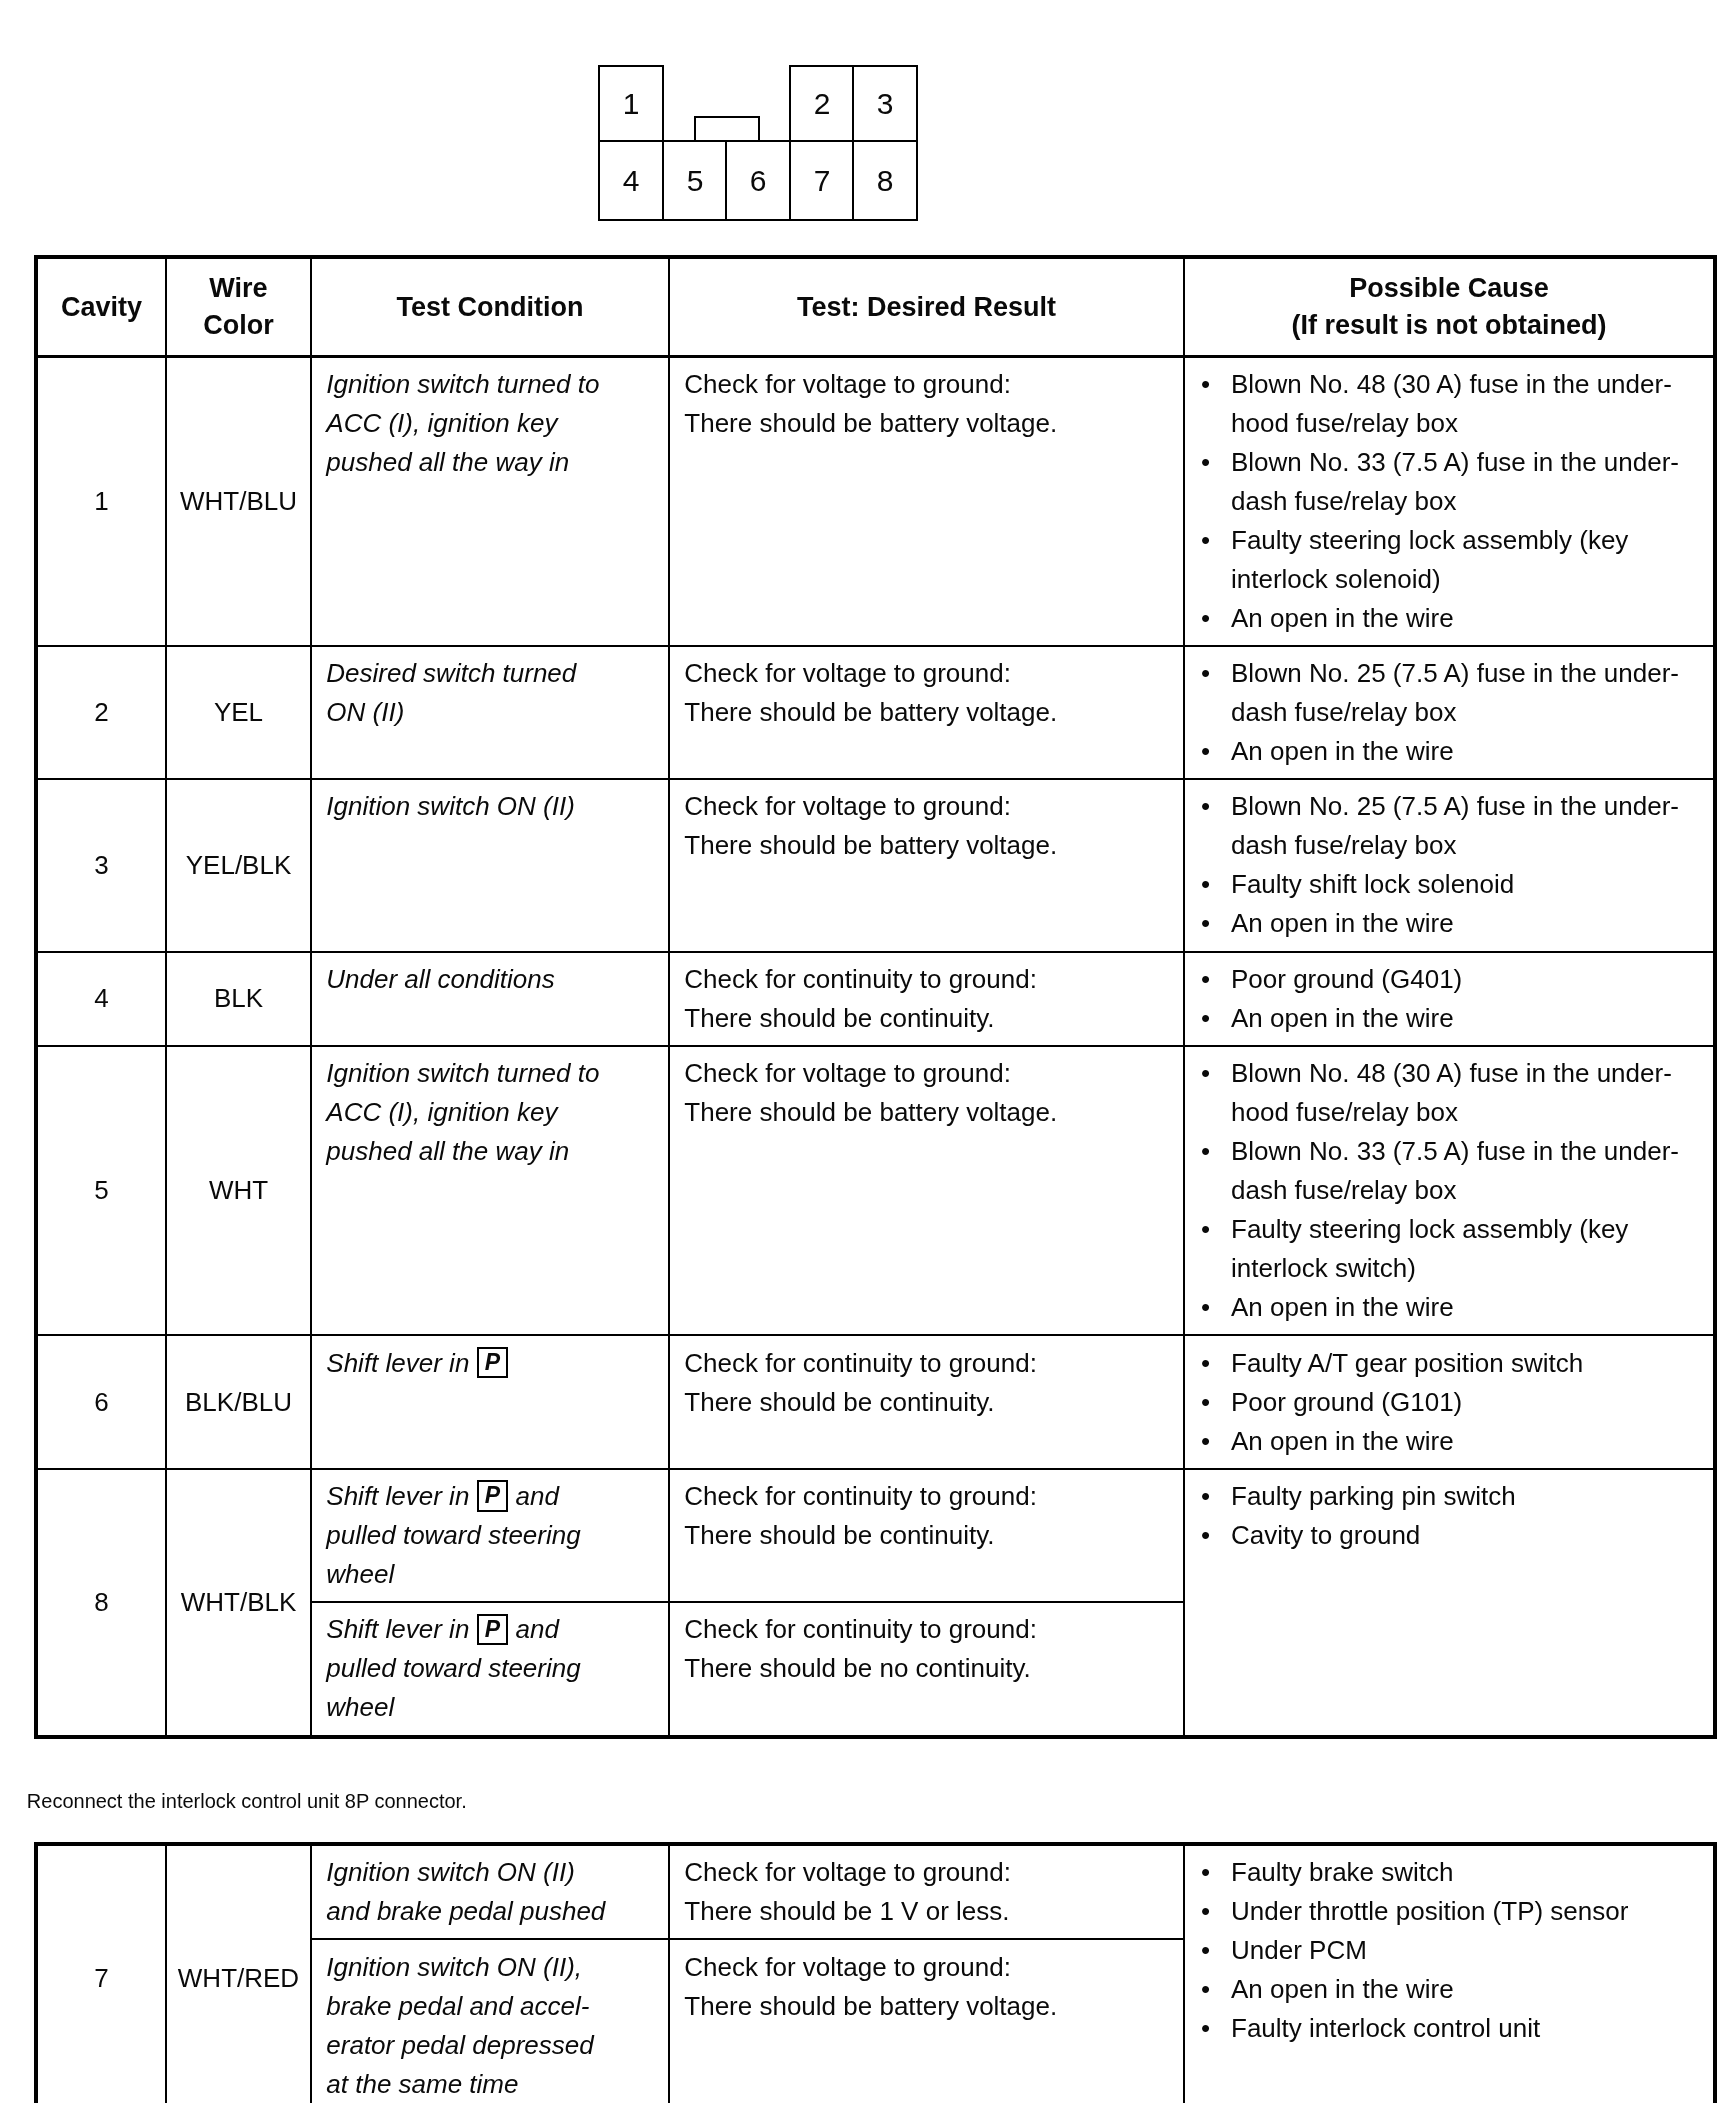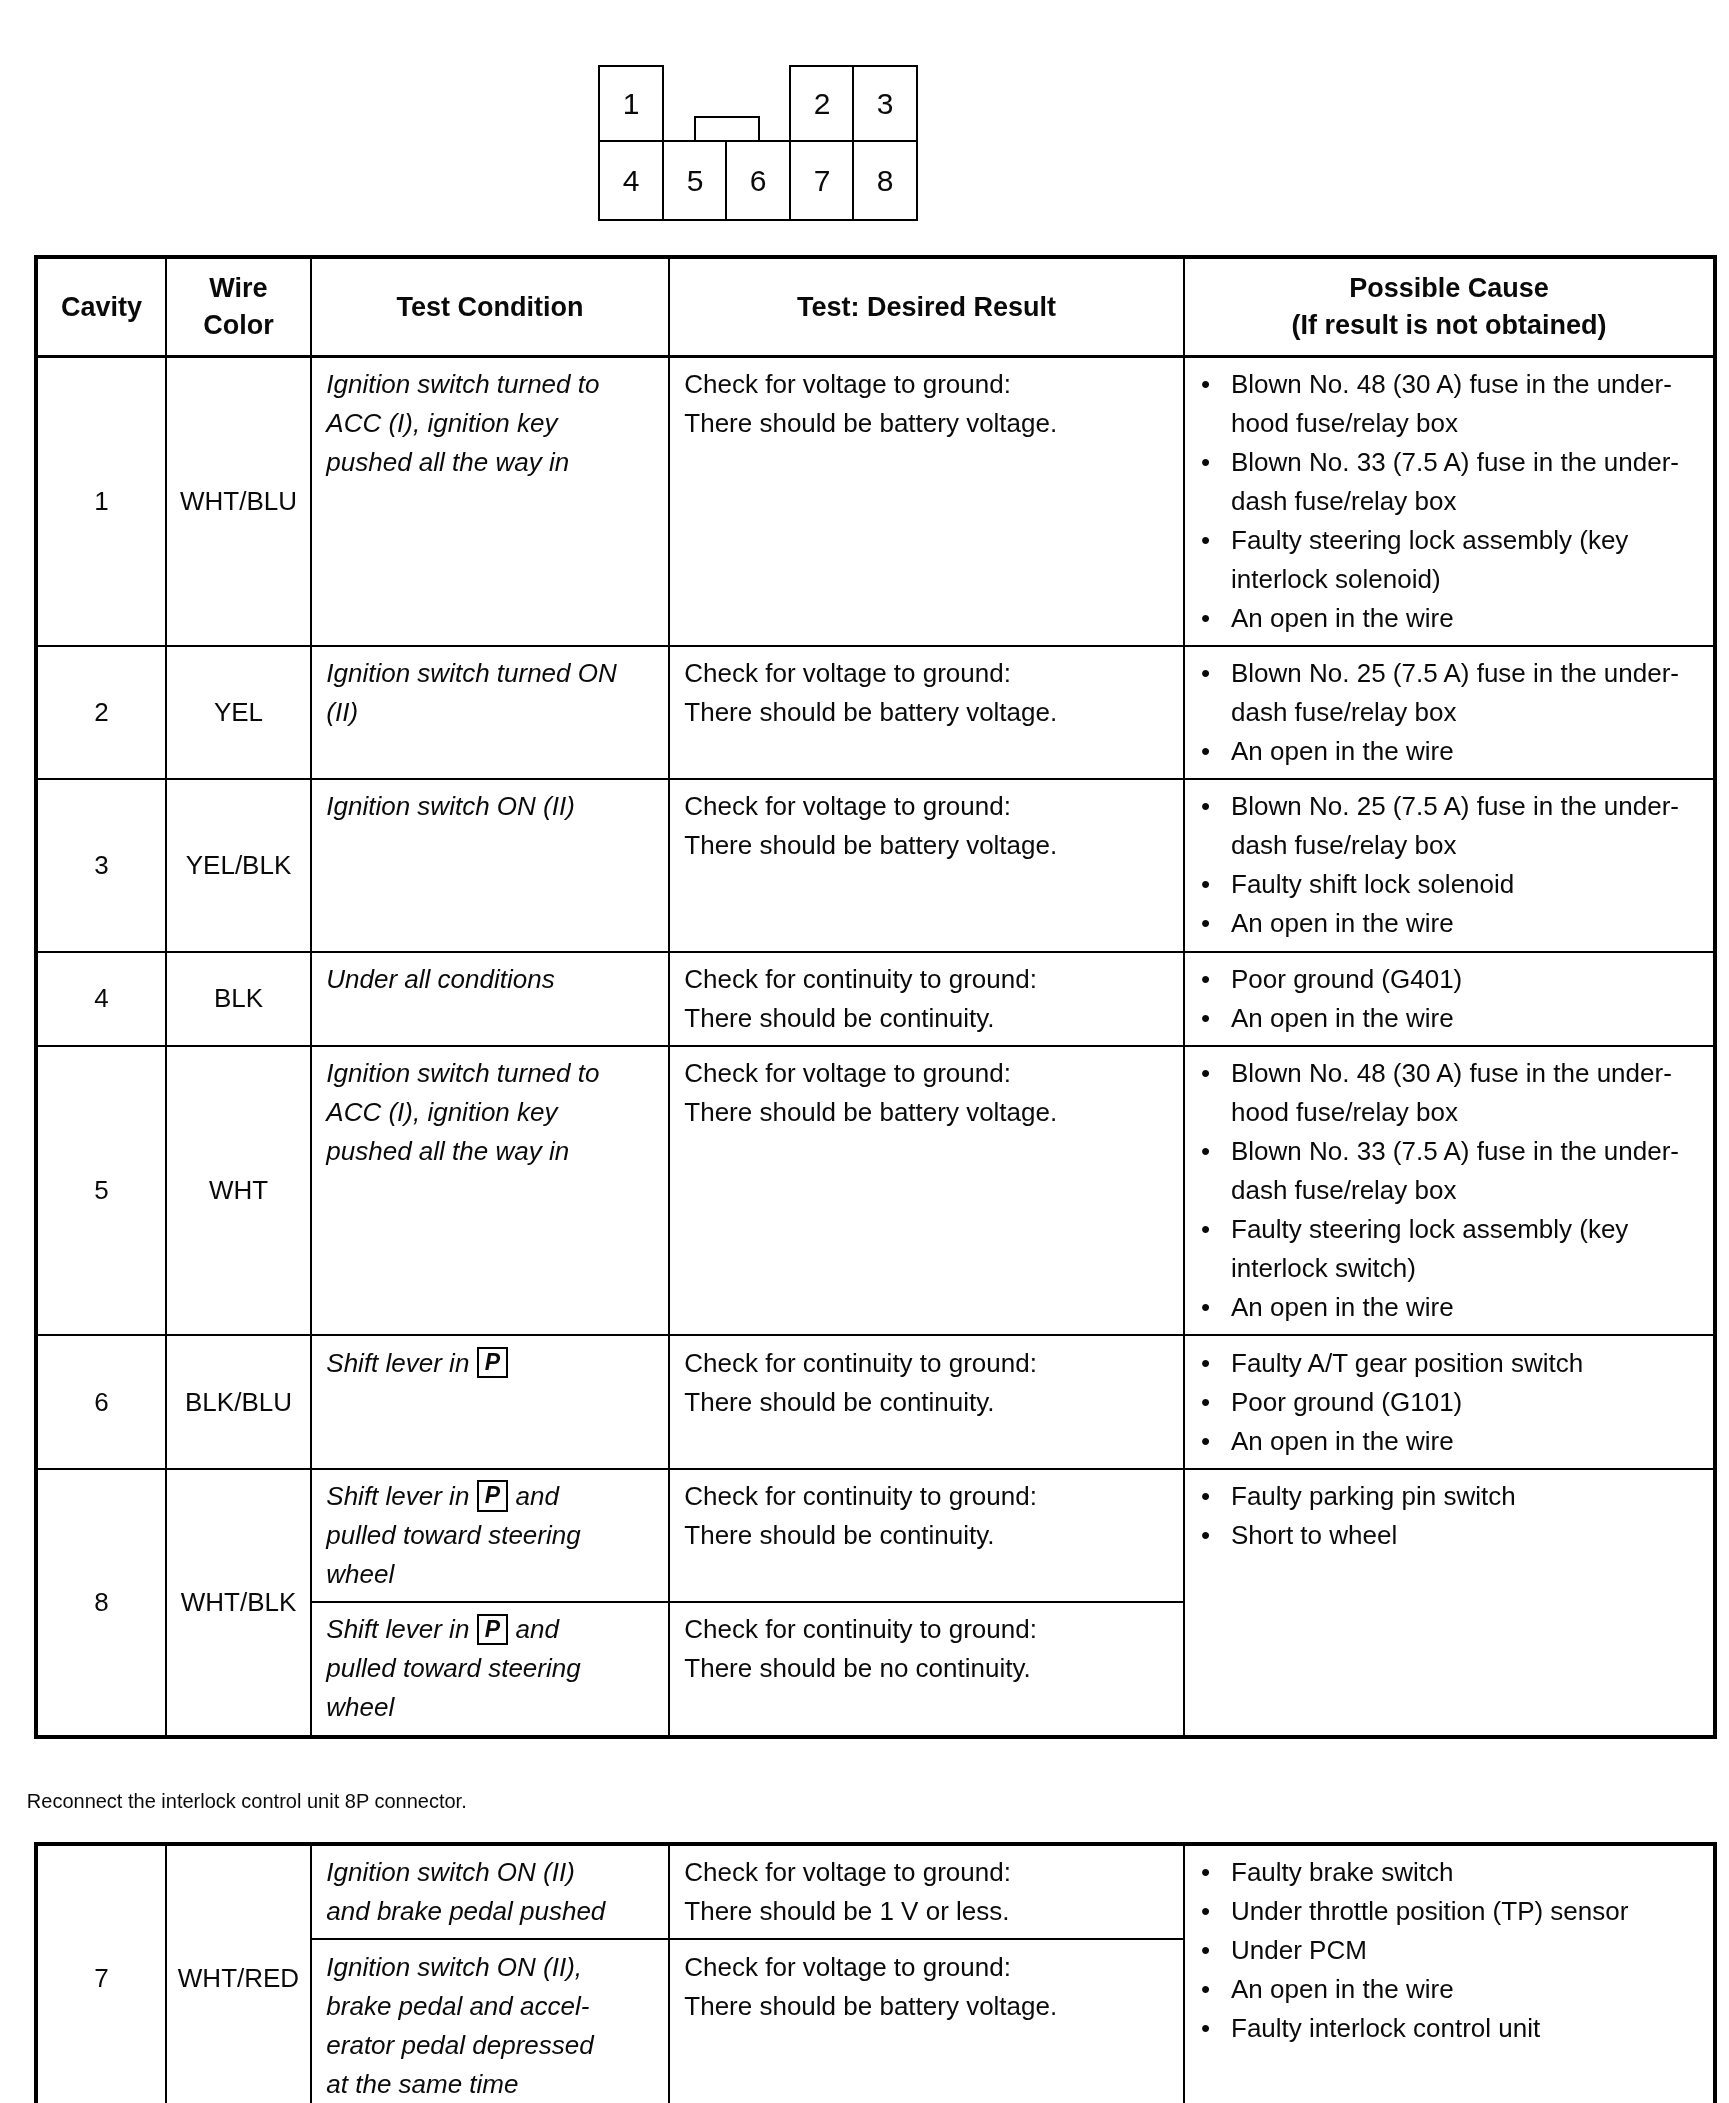--- a/index.html
+++ b/index.html
@@ -121,21 +121,21 @@
         <div class="bullet">Blown No. 48 (30 A) fuse in the under-hood fuse/relay box</div>
         <div class="bullet">Blown No. 33 (7.5 A) fuse in the under-dash fuse/relay box</div>
         <div class="bullet">Faulty steering lock assembly (key interlock solenoid)</div>
         <div class="bullet">An open in the wire</div>
       </td>
     </tr>
 
     <tr style="height:123px">
       <td class="center">2</td>
       <td class="center">YEL</td>
-      <td class="cond">Ignition switch turned ON (II)</td>
+      <td class="cond">Desired switch turned ON (II)</td>
       <td class="res">
         <div>Check for voltage to ground:</div>
         <div>There should be battery voltage.</div>
       </td>
       <td class="cause">
         <div class="bullet">Blown No. 25 (7.5 A) fuse in the under-dash fuse/relay box</div>
         <div class="bullet">An open in the wire</div>
       </td>
     </tr>
 
@@ -206,21 +206,21 @@
       <td class="center" rowspan="2">WHT/BLK</td>
       <td class="cond">
         <span>Shift lever in</span><span class="pbox">P</span><span>and pulled toward steering wheel</span>
       </td>
       <td class="res">
         <div>Check for continuity to ground:</div>
         <div>There should be continuity.</div>
       </td>
       <td class="cause" rowspan="2">
         <div class="bullet">Faulty parking pin switch</div>
-        <div class="bullet">Short to wheel</div>
+        <div class="bullet">Cavity to ground</div>
       </td>
     </tr>
     <tr style="height:119px">
       <td class="cond">
         <span>Shift lever in</span><span class="pbox">P</span><span>and pulled toward steering wheel</span>
       </td>
       <td class="res">
         <div>Check for continuity to ground:</div>
         <div>There should be no continuity.</div>
       </td>

